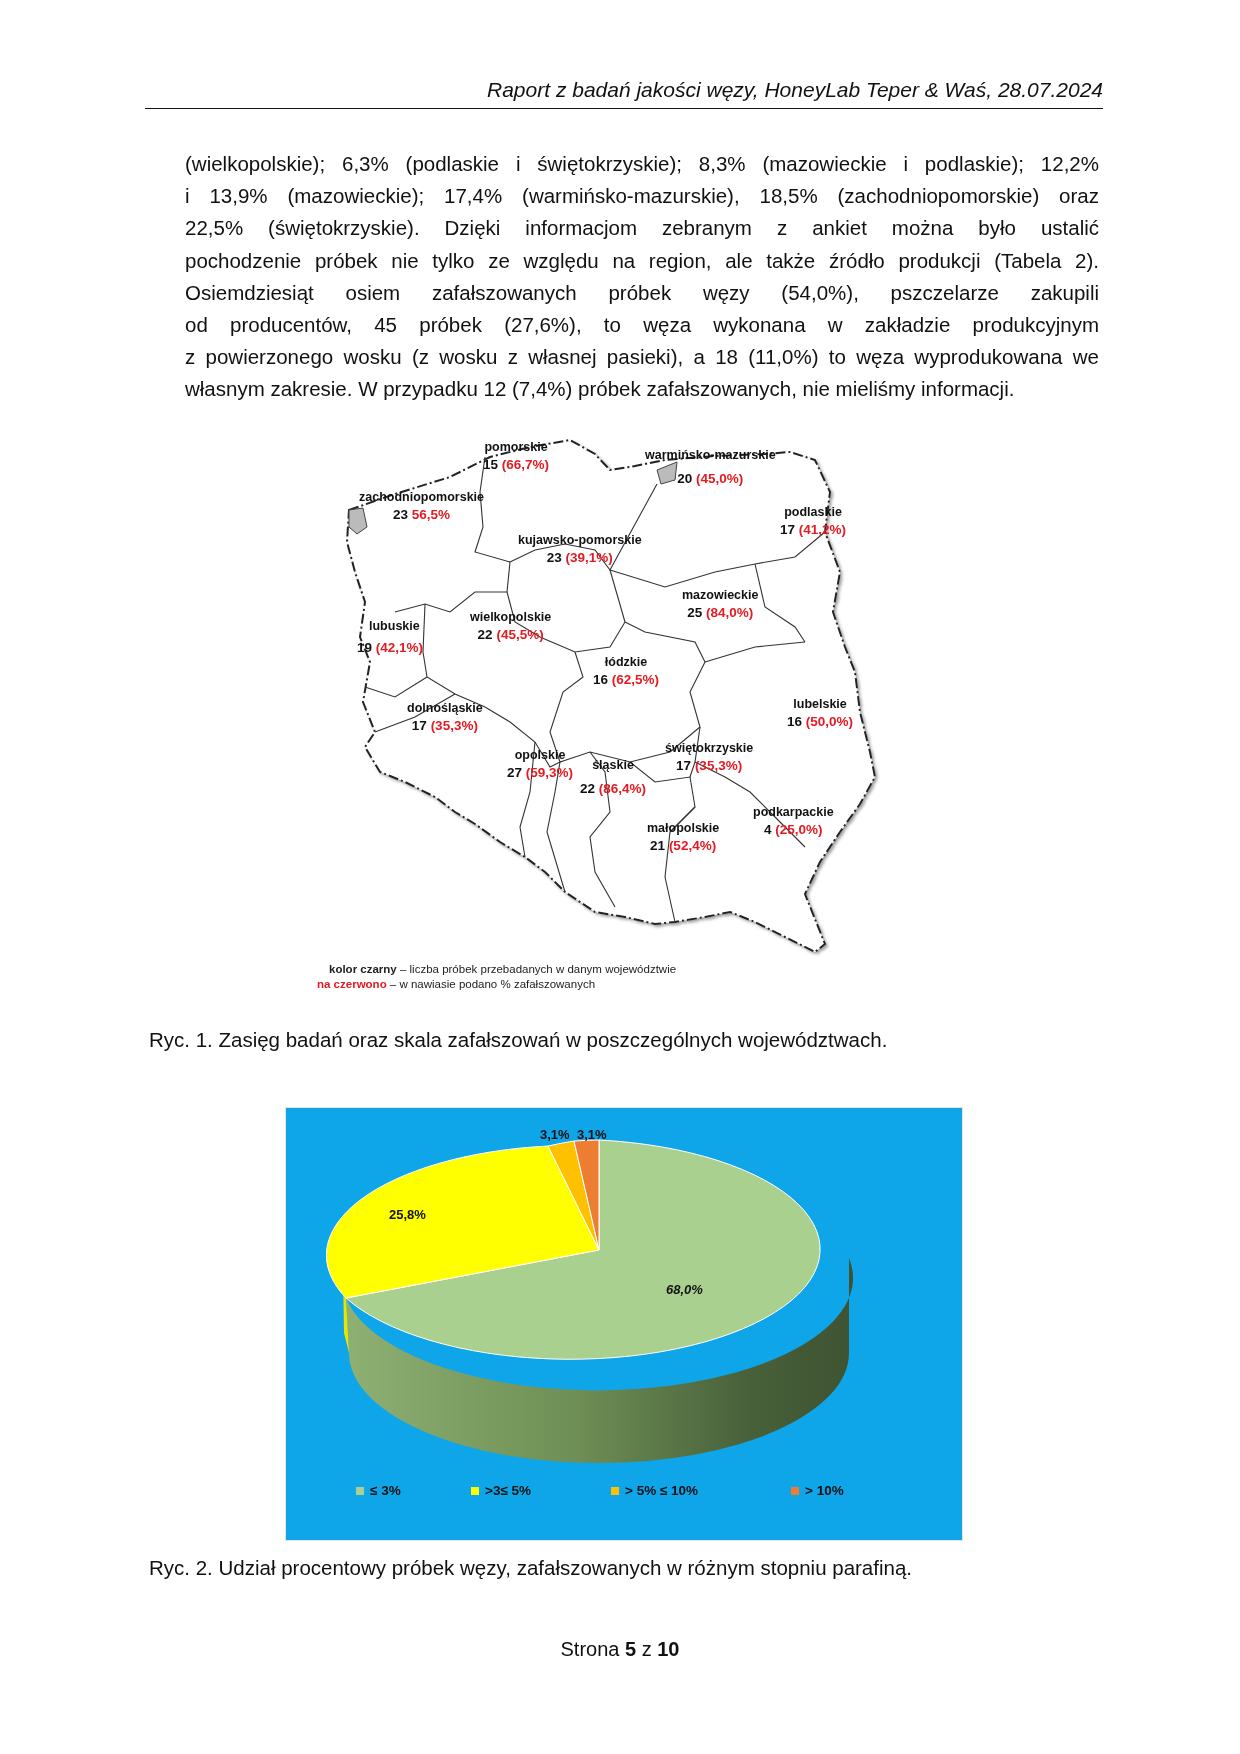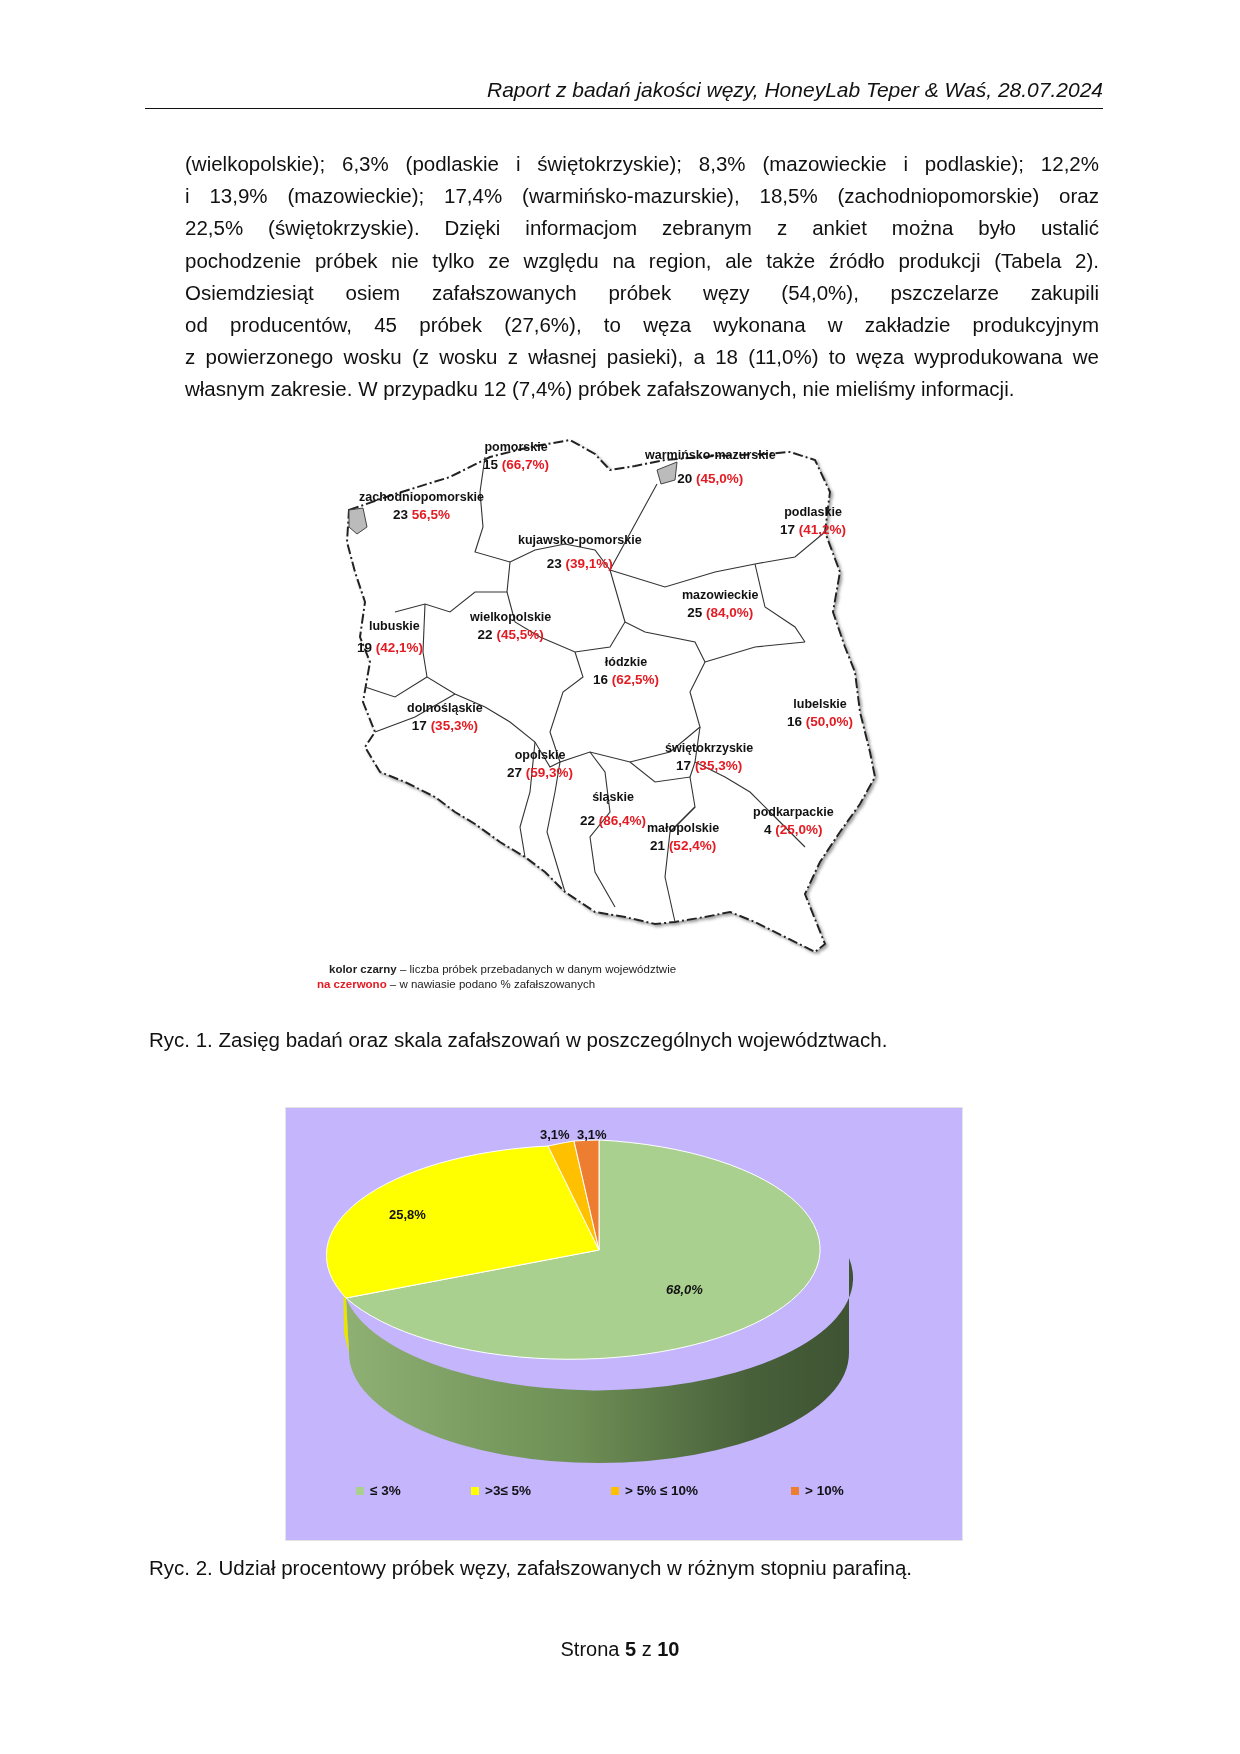--- a/index.html
+++ b/index.html
@@ -16,21 +16,21 @@
   .map-wrap svg { position: absolute; left: 0; top: 0; }
   .region-label { position: absolute; font-size: 12.5px; font-weight: bold; text-align: center;
                   line-height: 17px; white-space: nowrap; color: #111; }
   .region-label .val { display: block; font-size: 13.5px; }
   .region-label .pct { color: #e31b23; }
   .map-legend { position: absolute; left: 317px; top: 962px; font-size: 11.5px; line-height: 15px; color: #222; }
   .map-legend b { font-weight: bold; padding-left: 12px; }
   .map-legend .red { color: #e31b23; font-weight: bold; }
   .caption { position: absolute; left: 149px; font-size: 20.5px; line-height: 26px; }
   .chart-box { position: absolute; left: 285px; top: 1107px; width: 676px; height: 432px;
-               border: 1px solid #e4e4e4; background: #c4b5fd; }
+               border: 1px solid #e4e4e4; background: #0ea5e9; }
   .chart-box svg { position: absolute; left: 0; top: 0; }
   .pie-label { position: absolute; font-size: 13px; font-weight: bold; color: #111; white-space: nowrap; }
   .legend { position: absolute; top: 375px; left: 0; width: 676px; height: 20px; font-size: 13.5px; font-weight: bold; }
   .legend-item { position: absolute; top: 0; display: flex; align-items: center; gap: 6px; white-space: nowrap; }
   .legend-swatch { width: 8px; height: 8px; display: inline-block; }
   .footer { position: absolute; top: 1638px; left: 0; width: 1240px; text-align: center; font-size: 20px; }
   .footer b { font-weight: bold; }
 </style>
 </head>
 <body>
@@ -103,21 +103,21 @@
   <div class="region-label" style="left:24px; top:57px;">
     <span>zachodniopomorskie</span>
     <span class="val"><span>23</span> <span class="pct">56,5%</span></span>
   </div>
   <div class="region-label" style="left:445px; top:72px;">
     <span>podlaskie</span>
     <span class="val"><span>17</span> <span class="pct">(41,2%)</span></span>
   </div>
   <div class="region-label" style="left:183px; top:100px;">
     <span>kujawsko-pomorskie</span>
-    <span class="val" style="margin-top:6px;"><span>23</span> <span class="pct">(39,1%)</span></span>
+    <span class="val" style=""><span>23</span> <span class="pct">(39,1%)</span></span>
   </div>
   <div class="region-label" style="left:347px; top:155px;">
     <span>mazowieckie</span>
     <span class="val"><span>25</span> <span class="pct">(84,0%)</span></span>
   </div>
   <div class="region-label" style="left:22px; top:186px; text-align:left;">
     <span style="margin-left:12px;">lubuskie</span>
     <span class="val" style="margin-top:4px;"><span>19</span> <span class="pct">(42,1%)</span></span>
   </div>
   <div class="region-label" style="left:135px; top:177px;">
@@ -133,21 +133,21 @@
     <span class="val"><span>16</span> <span class="pct">(50,0%)</span></span>
   </div>
   <div class="region-label" style="left:72px; top:268px;">
     <span>dolnośląskie</span>
     <span class="val"><span>17</span> <span class="pct">(35,3%)</span></span>
   </div>
   <div class="region-label" style="left:172px; top:315px;">
     <span>opolskie</span>
     <span class="val"><span>27</span> <span class="pct">(59,3%)</span></span>
   </div>
-  <div class="region-label" style="left:245px; top:325px;margin-top:32px;">
+  <div class="region-label" style="left:245px; top:325px;">
     <span>śląskie</span>
     <span class="val" style="margin-top:6px;"><span>22</span> <span class="pct">(86,4%)</span></span>
   </div>
   <div class="region-label" style="left:330px; top:308px;">
     <span>świętokrzyskie</span>
     <span class="val"><span>17</span> <span class="pct">(35,3%)</span></span>
   </div>
   <div class="region-label" style="left:312px; top:388px;">
     <span>małopolskie</span>
     <span class="val"><span>21</span> <span class="pct">(52,4%)</span></span>

